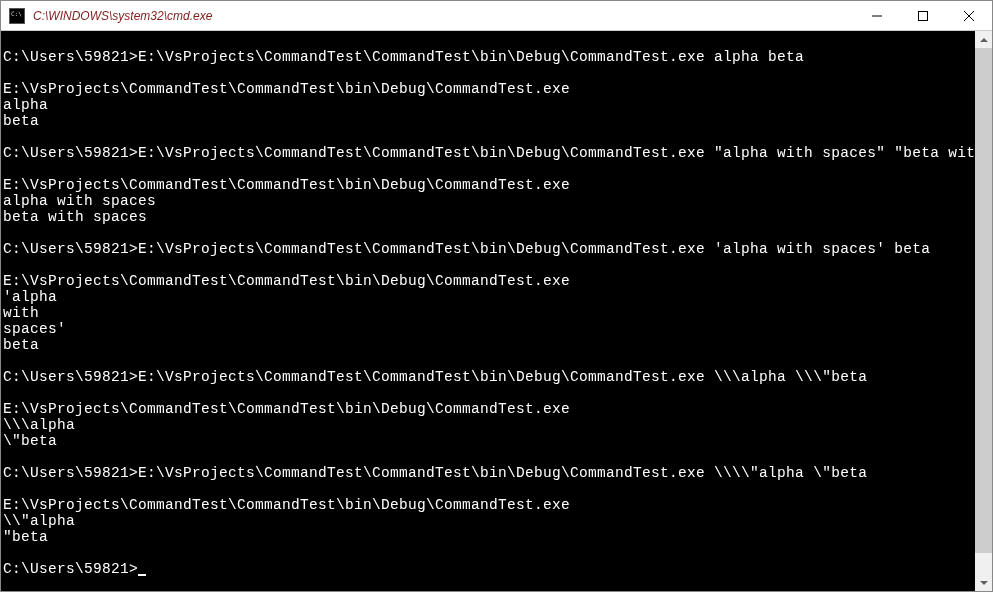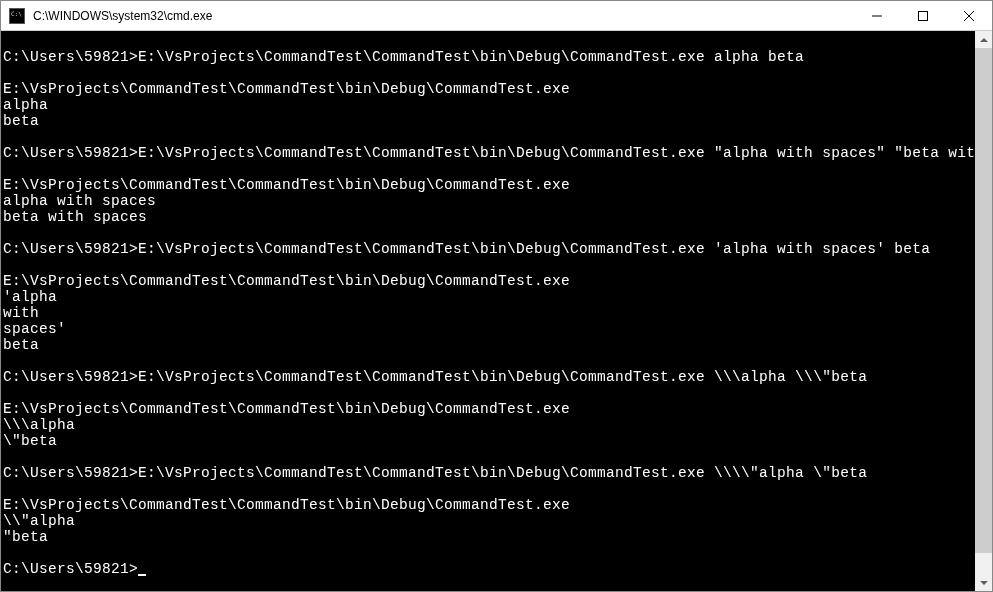--- a/index.html
+++ b/index.html
@@ -47,22 +47,23 @@
       content: "C:\\";
       color: #ccc;
       font-size: 6px;
       position: absolute;
       top: 1px;
       left: 1px;
       font-family: Consolas, monospace;
     }
     .titlebar-title {
       flex: 1;
-      color: #000000;
+      color: #7f1d1d;
       padding-left: 2px;
+      font-style: italic;
     }
     .titlebar-controls {
       display: flex;
       height: 100%;
     }
     .titlebar-btn {
       width: 46px;
       height: 100%;
       display: flex;
       align-items: center;

